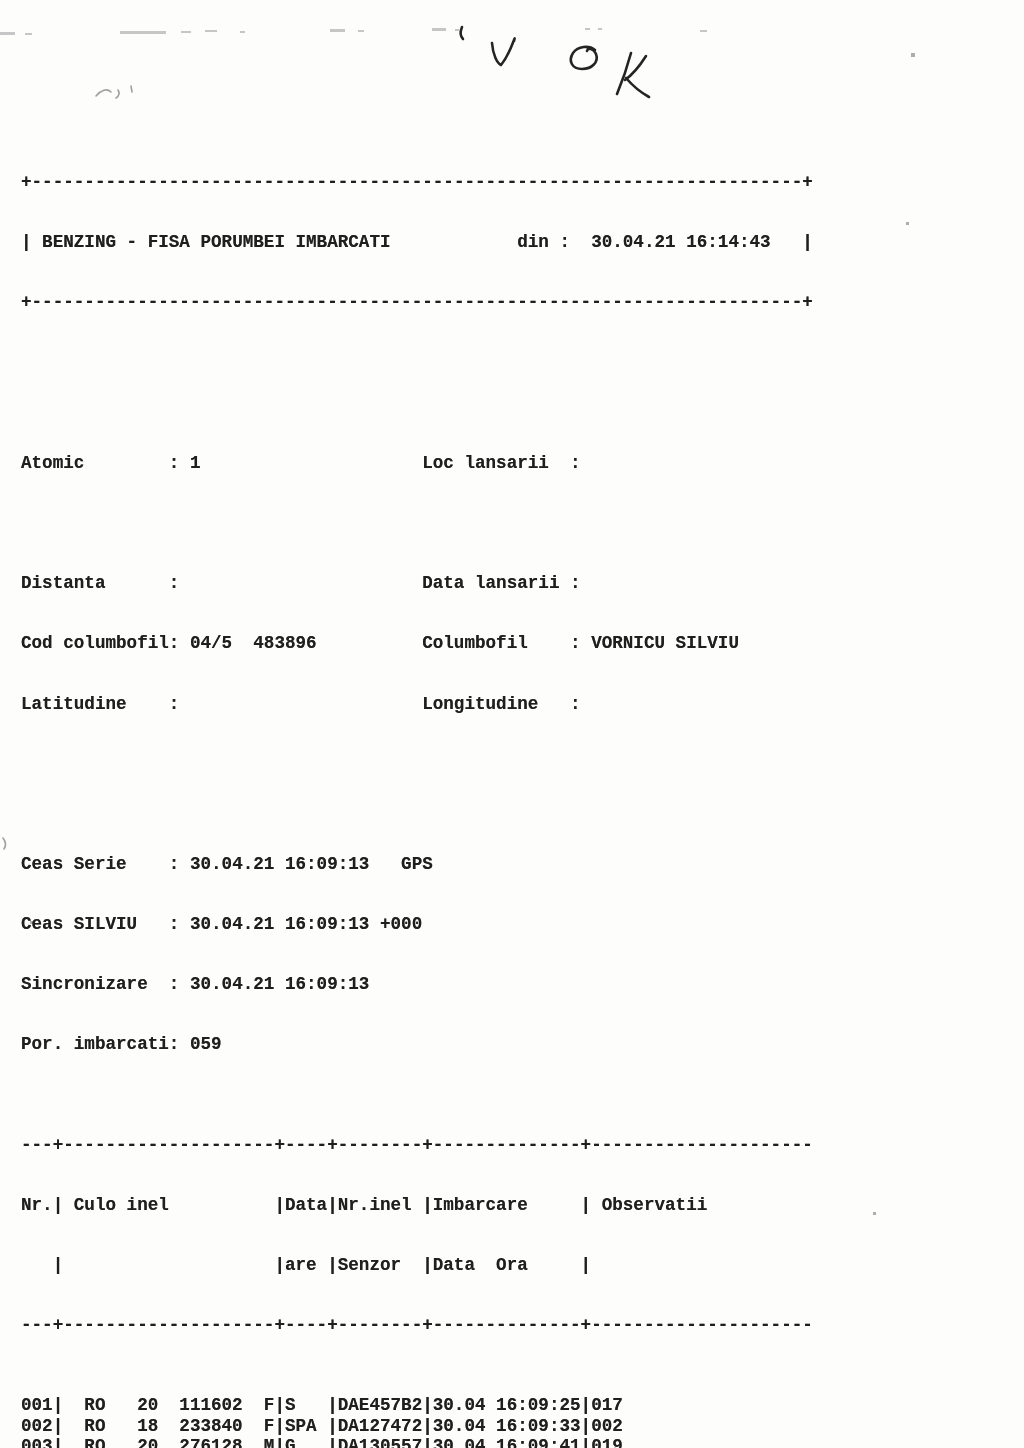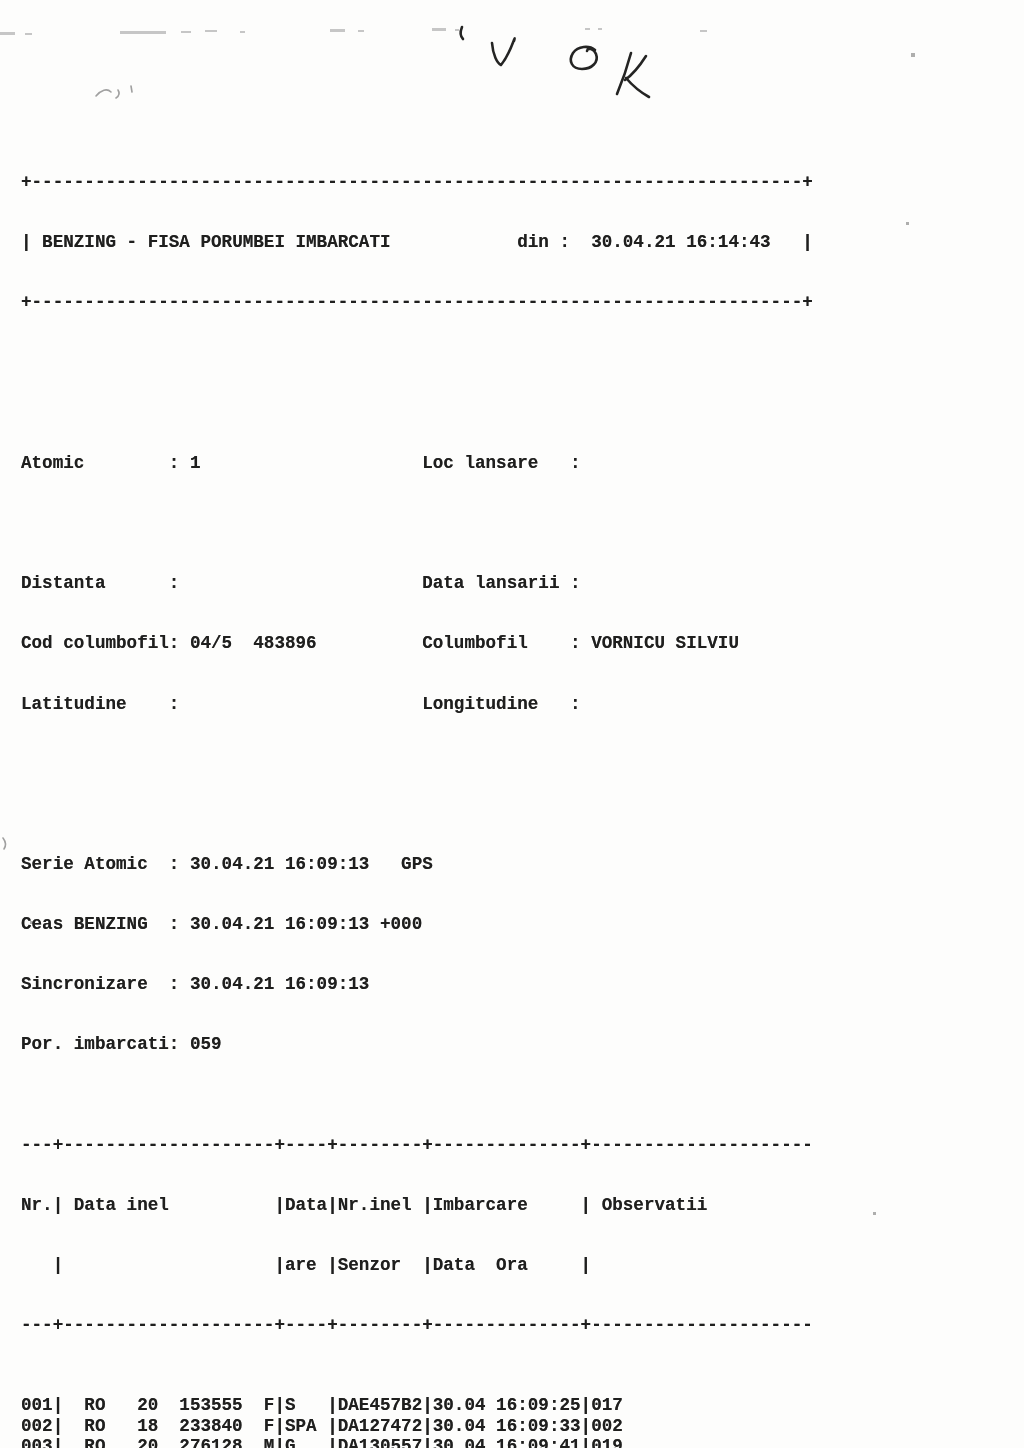--- a/index.html
+++ b/index.html
@@ -97,21 +97,21 @@
     <div class="line">
       <span style="left:0ch">+-------------------------------------------------------------------------+</span>
     </div>
     <div class="line"></div>
 
     
     <div class="line">
       <span style="left:0ch">Atomic</span>
       <span style="left:14ch">:</span>
       <span style="left:16ch">1</span>
-      <span style="left:38ch">Loc lansare</span>
+      <span style="left:38ch">Loc lansarii</span>
       <span style="left:52ch">:</span>
     </div>
     <div class="line"></div>
     <div class="line">
       <span style="left:0ch">Distanta</span>
       <span style="left:14ch">:</span>
       <span style="left:38ch">Data lansarii</span>
       <span style="left:52ch">:</span>
     </div>
     <div class="line">
@@ -126,27 +126,27 @@
     <div class="line">
       <span style="left:0ch">Latitudine</span>
       <span style="left:14ch">:</span>
       <span style="left:38ch">Longitudine</span>
       <span style="left:52ch">:</span>
     </div>
     <div class="line"></div>
 
     
     <div class="line">
-      <span style="left:0ch">Serie Atomic</span>
+      <span style="left:0ch">Ceas Serie</span>
       <span style="left:14ch">:</span>
       <span style="left:16ch">30.04.21 16:09:13</span>
       <span style="left:36ch">GPS</span>
     </div>
     <div class="line">
-      <span style="left:0ch">Ceas BENZING</span>
+      <span style="left:0ch">Ceas SILVIU</span>
       <span style="left:14ch">:</span>
       <span style="left:16ch">30.04.21 16:09:13</span>
       <span style="left:34ch">+000</span>
     </div>
     <div class="line">
       <span style="left:0ch">Sincronizare</span>
       <span style="left:14ch">:</span>
       <span style="left:16ch">30.04.21 16:09:13</span>
     </div>
     <div class="line">
@@ -155,21 +155,21 @@
       <span style="left:16ch">059</span>
     </div>
 
     
     <div class="line">
       <span style="left:0ch">---+--------------------+----+--------+--------------+---------------------</span>
     </div>
     <div class="line">
       <span style="left:0ch">Nr.</span>
       <span style="left:3ch">|</span>
-      <span style="left:5ch">Data inel</span>
+      <span style="left:5ch">Culo inel</span>
       <span style="left:24ch">|</span>
       <span style="left:25ch">Data</span>
       <span style="left:29ch">|</span>
       <span style="left:30ch">Nr.inel</span>
       <span style="left:38ch">|</span>
       <span style="left:39ch">Imbarcare</span>
       <span style="left:53ch">|</span>
       <span style="left:55ch">Observatii</span>
     </div>
     <div class="line">
@@ -185,21 +185,21 @@
     </div>
     <div class="line">
       <span style="left:0ch">---+--------------------+----+--------+--------------+---------------------</span>
     </div>
 
     <div><div class="line row">
     <span style="left:0ch" class="cell">001</span>
     <span style="left:3ch">|</span>
     <span style="left:6ch" class="cell">RO</span>
     <span style="left:11ch" class="cell">20</span>
-    <span style="left:14ch" class="cell ring">153555</span>
+    <span style="left:14ch" class="cell ring">111602</span>
     <span style="left:23ch" class="cell">F</span>
     <span style="left:24ch">|</span>
     <span style="left:25ch" class="cell">S</span>
     <span style="left:29ch">|</span>
     <span style="left:30ch" class="cell">DAE457B2</span>
     <span style="left:38ch">|</span>
     <span style="left:39ch" class="cell">30.04</span>
     <span style="left:45ch" class="cell">16:09:25</span>
     <span style="left:53ch">|</span>
     <span style="left:54ch" class="cell">017</span>

